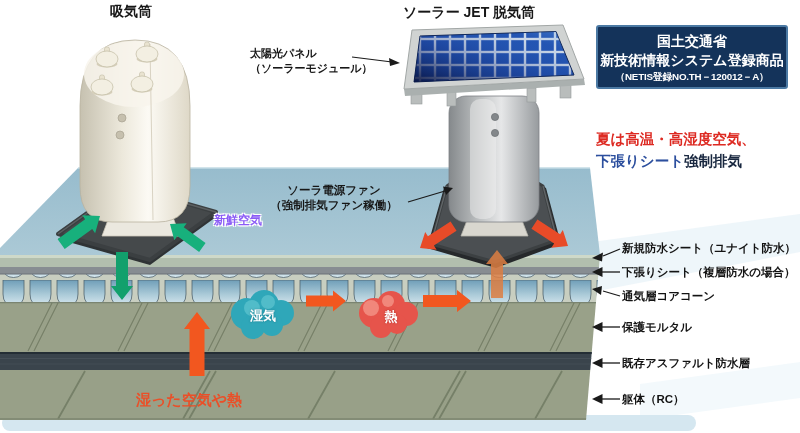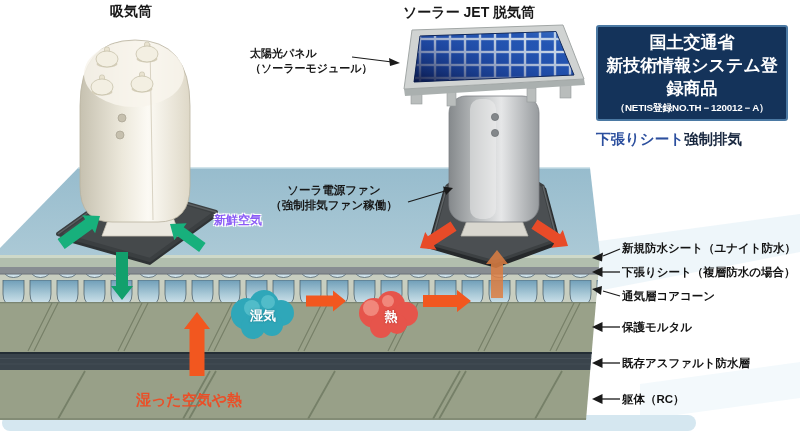--- a/index.html
+++ b/index.html
@@ -7,21 +7,21 @@
          font-family:"Liberation Sans","DejaVu Sans",sans-serif;}
   .stage svg{position:absolute;left:0;top:0;}
   .lbl{position:absolute;color:#171717;font-weight:700;white-space:nowrap;z-index:5;}
   .lbl-intake{left:86px;top:3px;width:90px;text-align:center;font-size:14px;}
   .lbl-solar{left:403px;top:4px;width:175px;font-size:14px;}
   .lbl-panel{left:250px;top:46px;width:120px;font-size:11px;line-height:1.35;}
   .lbl-fan{left:258px;top:183px;width:152px;text-align:center;font-size:11.5px;line-height:1.3;}
   .badge{position:absolute;left:596px;top:25px;width:192px;padding:5px 0 4px 0;background:#14335a;
          border:2px solid #4b79a3;border-radius:3px;color:#fff;text-align:center;font-weight:700;
          z-index:5;box-sizing:border-box;}
-  .badge .b1,.badge .b2{font-size:17px;line-height:1.35;}
+  .badge .b1,.badge .b2{font-size:14px;line-height:1.35;}
   .badge .b3{font-size:9.8px;line-height:1.4;letter-spacing:-.2px;}
   .headline{position:absolute;left:596px;top:128px;font-size:14.5px;font-weight:800;line-height:1.55;
             white-space:nowrap;z-index:5;}
   .hl-red{color:#dd2a22;}
   .hl-blue{color:#2c4f9e;}
   .hl-dark{color:#18273f;}
   .lbl-fresh{left:214px;top:212px;font-size:12px;font-weight:800;color:#8b5cf6;
     text-shadow:-1px -1px 0 #fff,1px -1px 0 #fff,-1px 1px 0 #fff,1px 1px 0 #fff,0 0 3px #fff;}
   .lbl-moist{left:240px;top:307px;width:46px;text-align:center;font-size:13px;color:#fff;
              text-shadow:0 0 2px rgba(0,70,90,.5);}
@@ -253,20 +253,21 @@
   <div>（ソーラーモジュール）</div>
 </div>
 
 <div class="badge">
   <div class="b1">国土交通省</div>
   <div class="b2">新技術情報システム登録商品</div>
   <div class="b3">（NETIS登録NO.TH－120012－A）</div>
 </div>
 
 <div class="headline">
+  <div class="hl-red">夏は高温・高湿度空気、</div>
   <div>
     <span class="hl-blue">下張りシート</span><span class="hl-dark">強制排気</span>
   </div>
 </div>
 
 <div class="lbl lbl-fan">
   <div>ソーラ電源ファン</div>
   <div>（強制排気ファン稼働）</div>
 </div>
 

